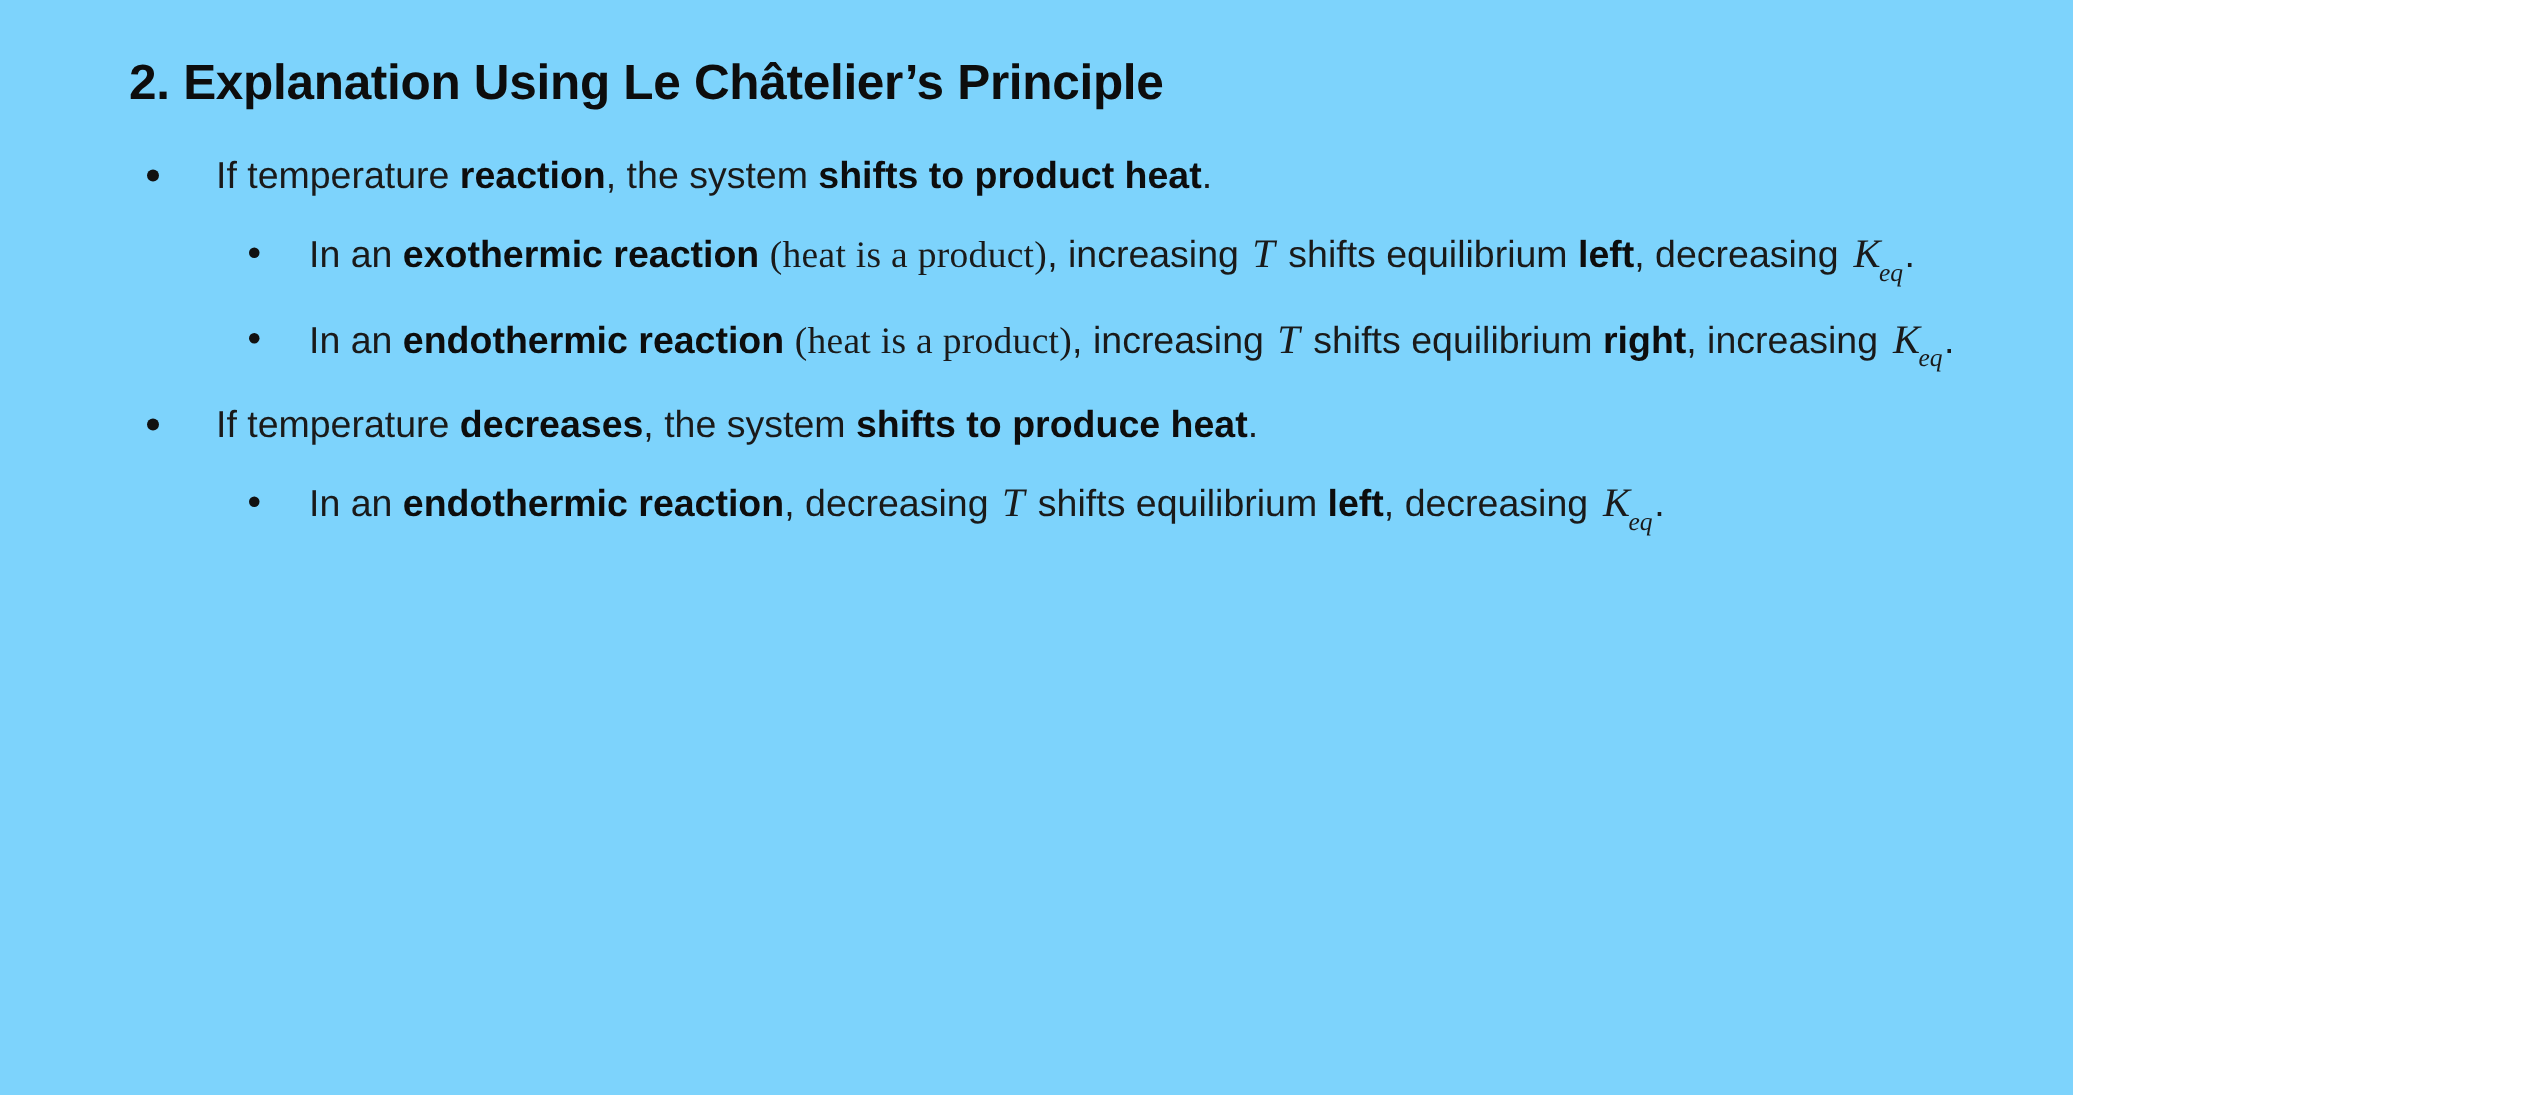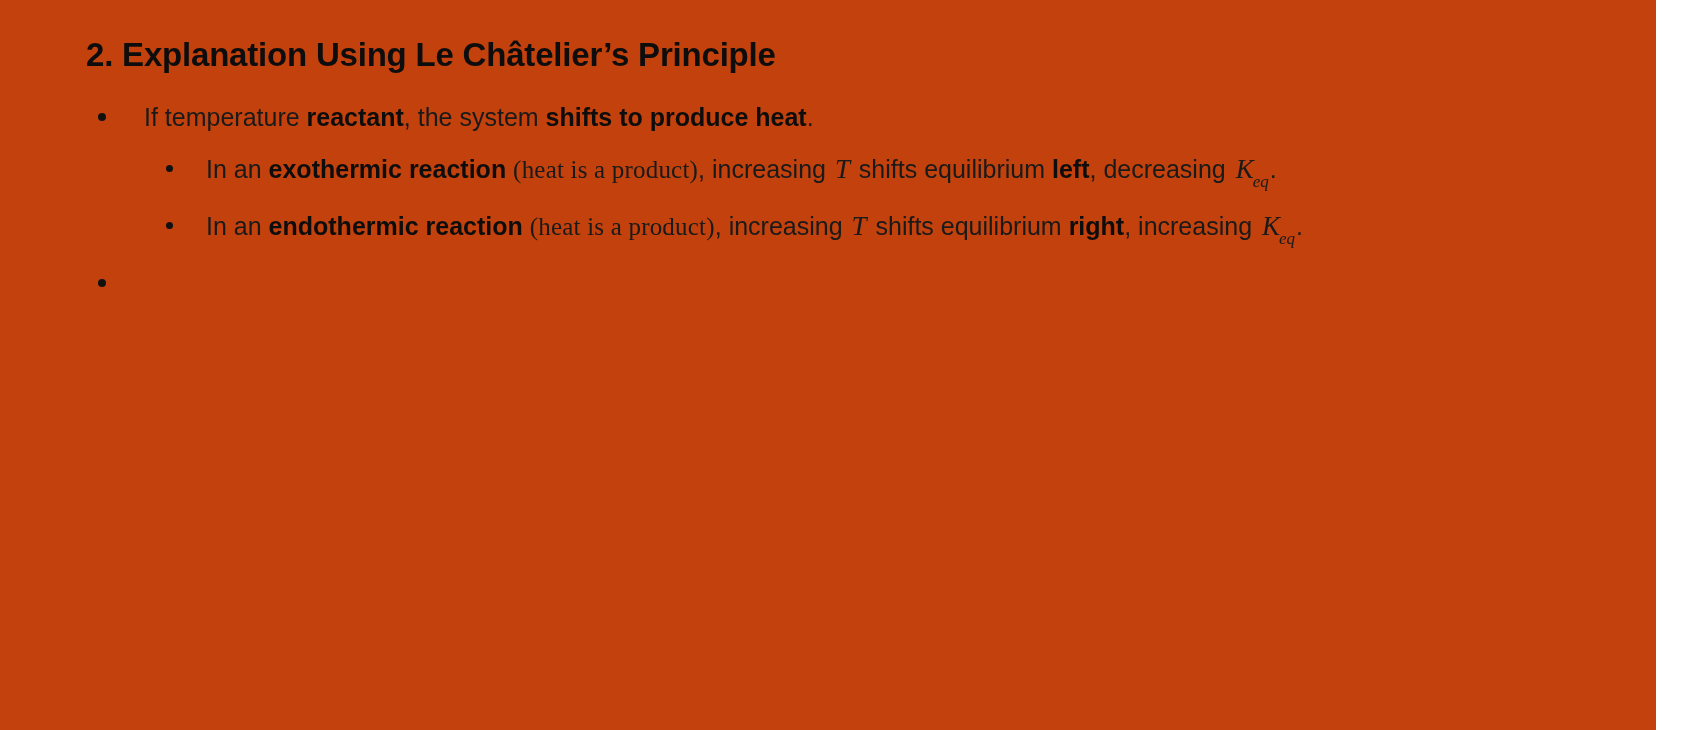--- a/index.html
+++ b/index.html
@@ -10,25 +10,25 @@
   body {
     width: 1694px;
     height: 730px;
     font-family: "Liberation Sans", sans-serif;
     color: #111111;
     overflow: hidden;
   }
 
   .page {
     position: relative;
-    width: 1656px;
+    width: 1382px;
     height: 730px;
     box-sizing: border-box;
     padding: 34px 60px 0 86px;
-    background: #c2410c;
+    background: #7dd3fc;
   }
 
   
   .doc-heading {
     font-family: "Liberation Sans", sans-serif;
     font-size: 33px;
     font-weight: 700;
     letter-spacing: -0.2px;
     color: #0d0d0d;
     margin: 0 0 24px 0;
@@ -126,37 +126,42 @@
 <body>
 
 <div class="page">
 
   <h2 class="doc-heading">2. Explanation Using Le Châtelier’s Principle</h2>
 
   <ul class="level1">
 
     <li class="item l1">
       <span class="bullet"></span>
-      <span><span>If temperature </span><b class="b">reactant</b><span>, the system </span><b class="b">shifts to produce heat</b><span>.</span></span>
+      <span><span>If temperature </span><b class="b">reaction</b><span>, the system </span><b class="b">shifts to product heat</b><span>.</span></span>
     </li>
 
     <ul class="level2">
       <li class="item l2">
         <span class="bullet"></span>
         <span><span>In an </span><b class="b">exothermic reaction</b><span> </span><span class="serif-paren">(heat is a product)</span><span>, increasing </span><span class="math-var">T</span><span> shifts equilibrium </span><b class="b">left</b><span>, decreasing </span><span class="math-k">K</span><span class="math-sub">eq</span><span>.</span></span>
       </li>
 
       <li class="item l2">
         <span class="bullet"></span>
         <span><span>In an </span><b class="b">endothermic reaction</b><span> </span><span class="serif-paren">(heat is a product)</span><span>, increasing </span><span class="math-var">T</span><span> shifts equilibrium </span><b class="b">right</b><span>, increasing </span><span class="math-k">K</span><span class="math-sub">eq</span><span>.</span></span>
       </li>
     </ul>
 
     <li class="item l1">
       <span class="bullet"></span>
+      <span><span>If temperature </span><b class="b">decreases</b><span>, the system </span><b class="b">shifts to produce heat</b><span>.</span></span>
     </li>
 
     <ul class="level2">
 
+      <li class="item l2">
+        <span class="bullet"></span>
+        <span><span>In an </span><b class="b">endothermic reaction</b><span>, decreasing </span><span class="math-var">T</span><span> shifts equilibrium </span><b class="b">left</b><span>, decreasing </span><span class="math-k">K</span><span class="math-sub">eq</span><span>.</span></span>
+      </li>
     </ul>
 
   </ul>
 </div>
 
 </body></html>

